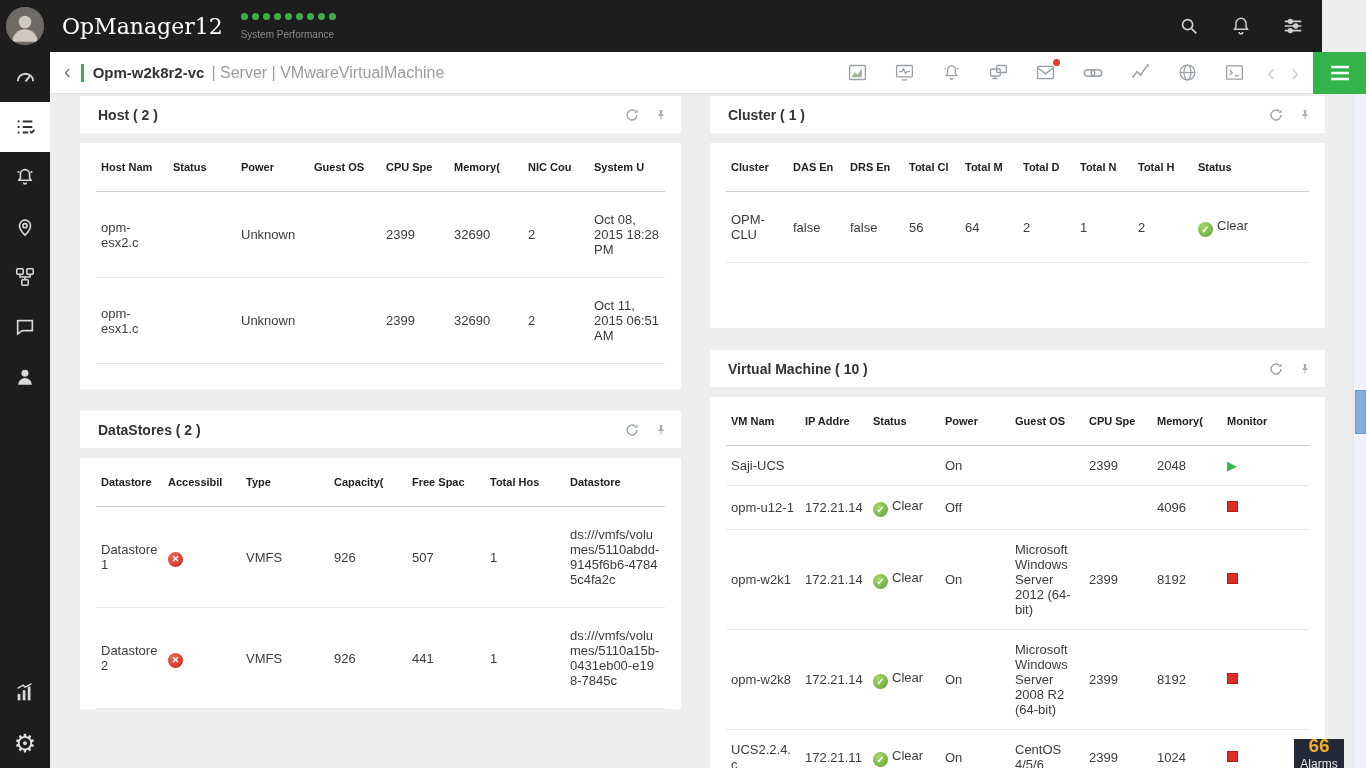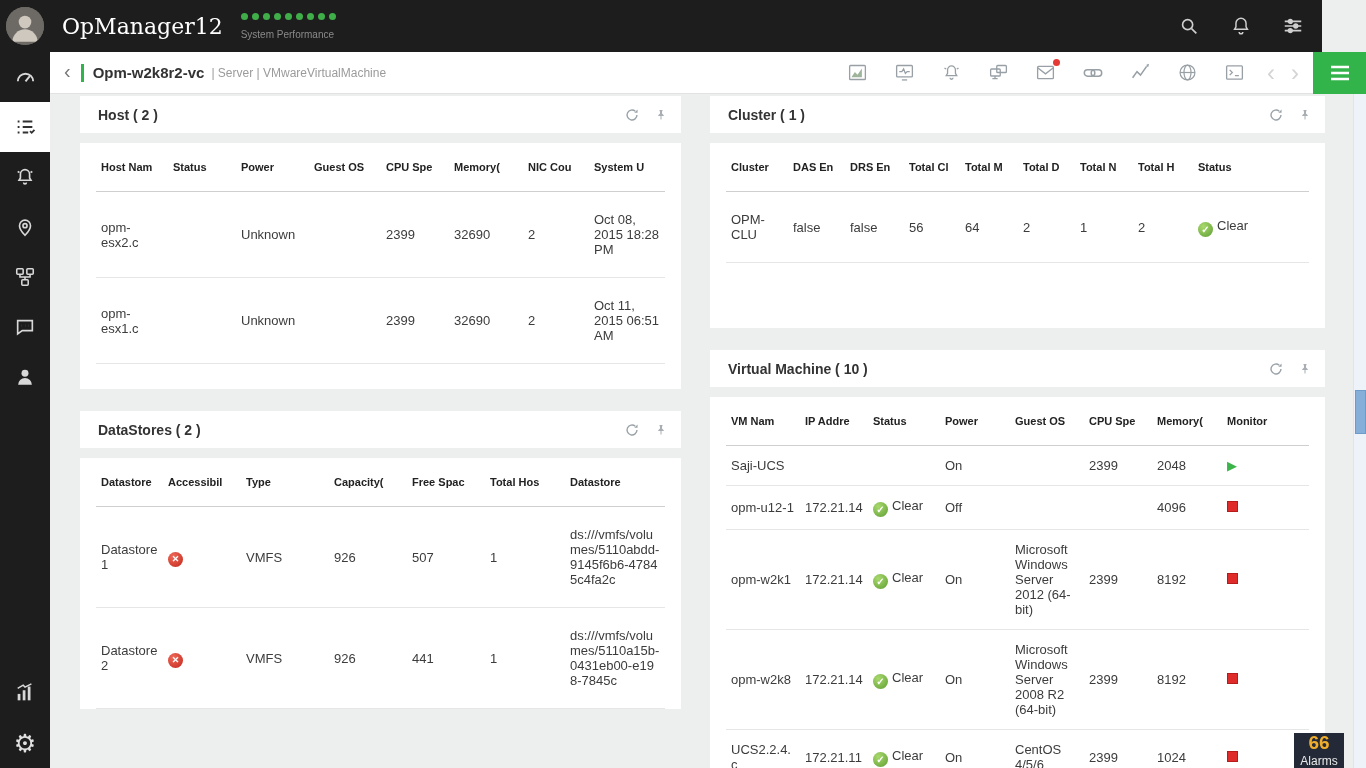--- a/index.html
+++ b/index.html
@@ -18,21 +18,21 @@
   .tagline { font-size:10px; color:#8a8a8a; }
   .topbar-right { margin-left:auto; display:flex; align-items:center; gap:30px; padding-right:18px; }
   .tb-icon { display:flex; align-items:center; justify-content:center; cursor:pointer; }
 
   
   .subheader { position:fixed; left:50px; top:52px; width:1316px; height:42px; background:#fff;
     border-bottom:1px solid #e2e2e2; display:flex; align-items:center; z-index:30; }
   .back-chevron { color:#777; font-size:20px; padding:0 10px 2px 14px; cursor:pointer; }
   .accent-bar { width:3px; height:18px; background:#32b44a; margin-right:9px; }
   .device-name { font-size:15px; font-weight:bold; color:#333; white-space:nowrap; }
-  .breadcrumb { font-size:12px; color:#9b9b9b; margin-left:7px; white-space:nowrap; }
+  .breadcrumb { font-size:16px; color:#9b9b9b; margin-left:7px; white-space:nowrap; }
   .toolbar { margin-left:auto; display:flex; align-items:center; gap:26px; }
   .tool-icon { display:flex; align-items:center; justify-content:center; cursor:pointer; position:relative; }
   .mail-dot { position:absolute; top:-3px; right:-4px; width:7px; height:7px; border-radius:50%; background:#e53935; }
   .nav-chevrons { display:flex; gap:16px; color:#d4d4d4; font-size:24px; margin:0 14px 0 22px; line-height:1; }
   .nav-chevrons span { cursor:pointer; }
   .menu-btn { width:53px; height:42px; background:#32b44a; display:flex; align-items:center;
     justify-content:center; cursor:pointer; }
 
   
   .sidebar { position:fixed; left:0; top:52px; width:50px; height:716px; background:#1d1d1d;
@@ -76,21 +76,21 @@
   .stop-icon { display:inline-block; width:11px; height:11px; background:#e02b2b;
     border:1px solid #b71c1c; cursor:pointer; }
 
   
   .scroll-track { position:fixed; right:0; top:94px; width:13px; height:674px; background:#eef3f9;
     border-left:1px solid #dde5ee; z-index:45; }
   .scroll-thumb { position:absolute; left:1px; top:296px; width:11px; height:44px;
     background:#85aed8; border:1px solid #6d9cc9; cursor:grab; }
 
   
-  .alarm-badge { position:fixed; right:22px; bottom:0; width:50px; height:35px; background:#232936;
+  .alarm-badge { position:fixed; right:22px; bottom:0; width:50px; height:29px; background:#232936;
     display:flex; flex-direction:column; align-items:center; justify-content:center; z-index:50; cursor:pointer; }
   .alarm-count { color:#f0ad2d; font-size:19px; font-weight:bold; line-height:1; }
   .alarm-label { font-size:12px; color:#e8e8e8; margin-top:2px; }
 </style>
 </head>
 <body>
 
 <div class="topbar">
   <div class="avatar-slot">
     <div class="avatar">

